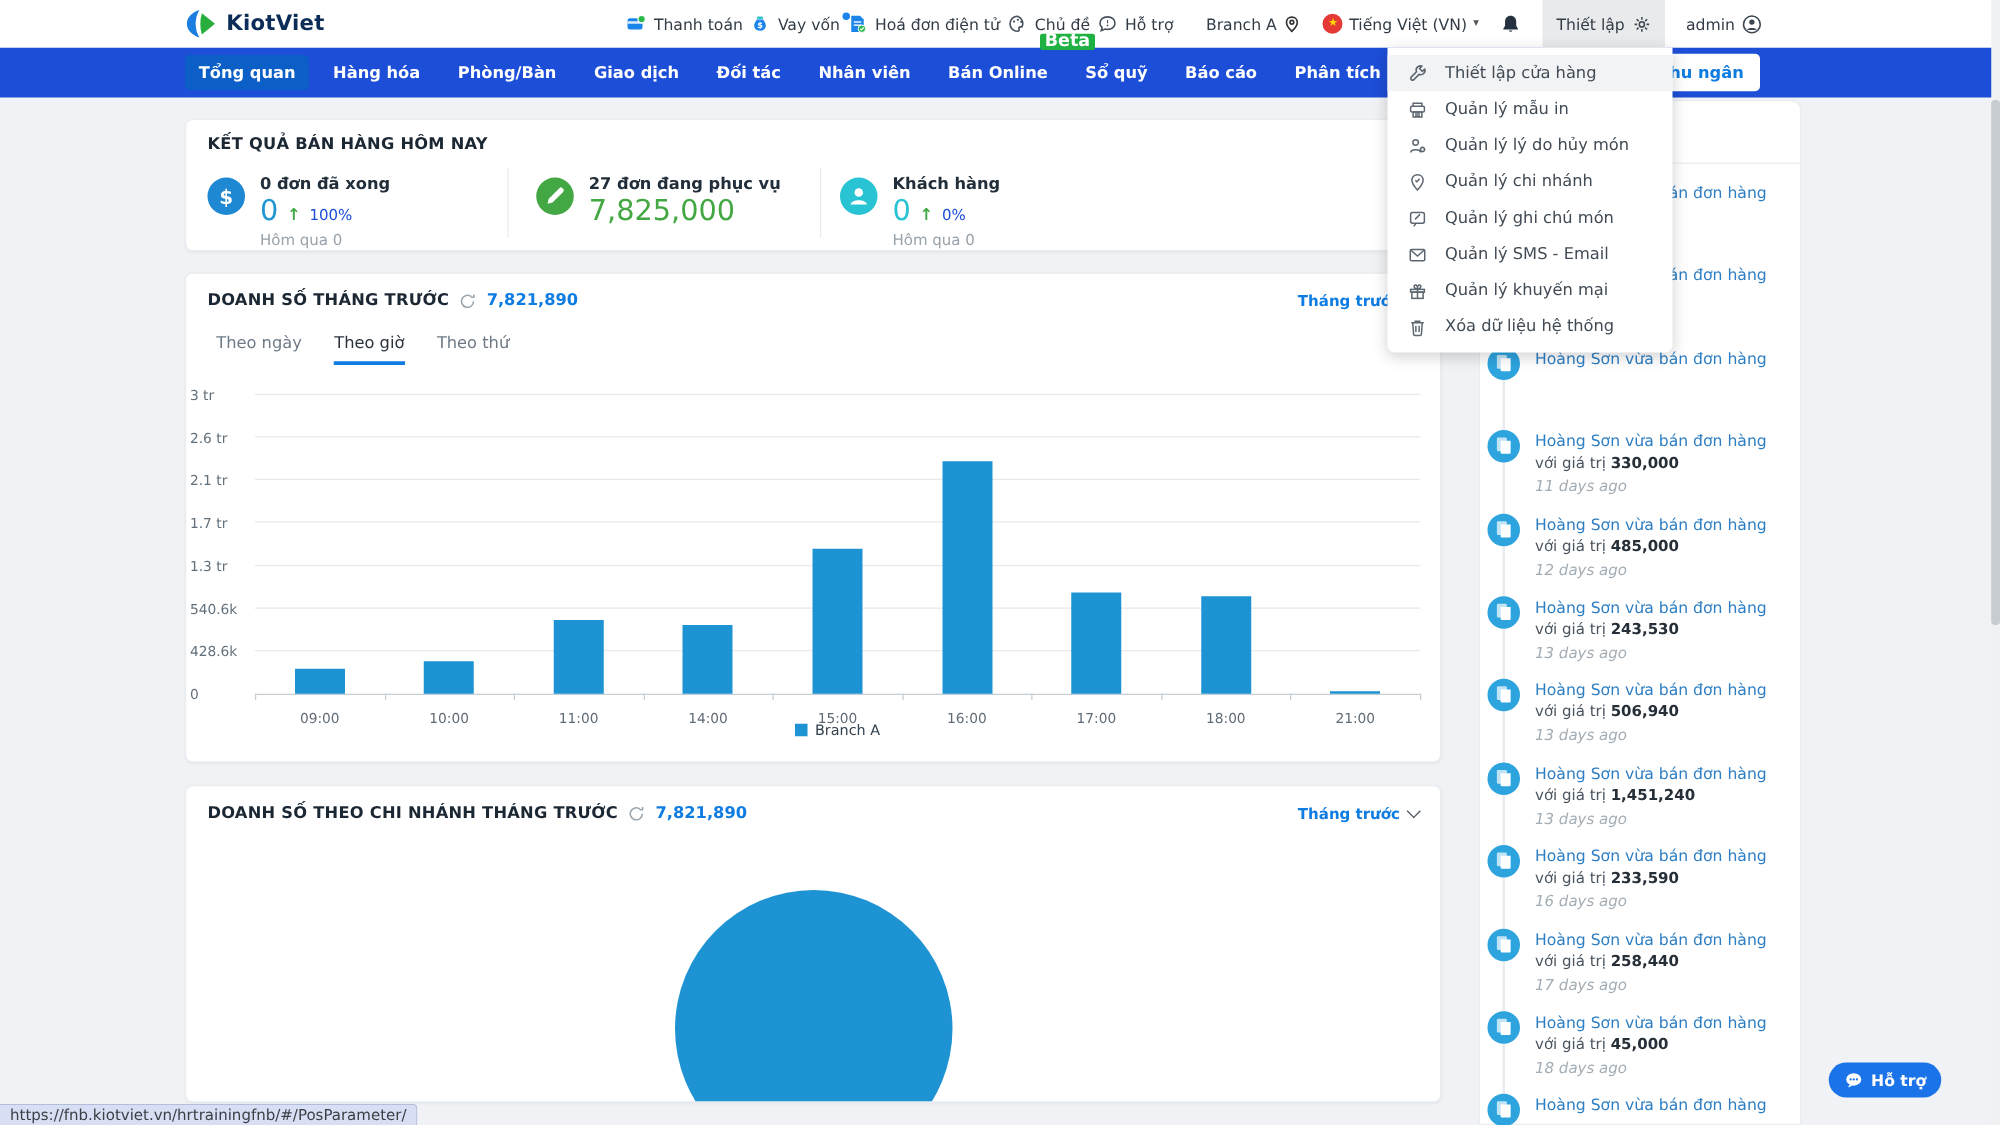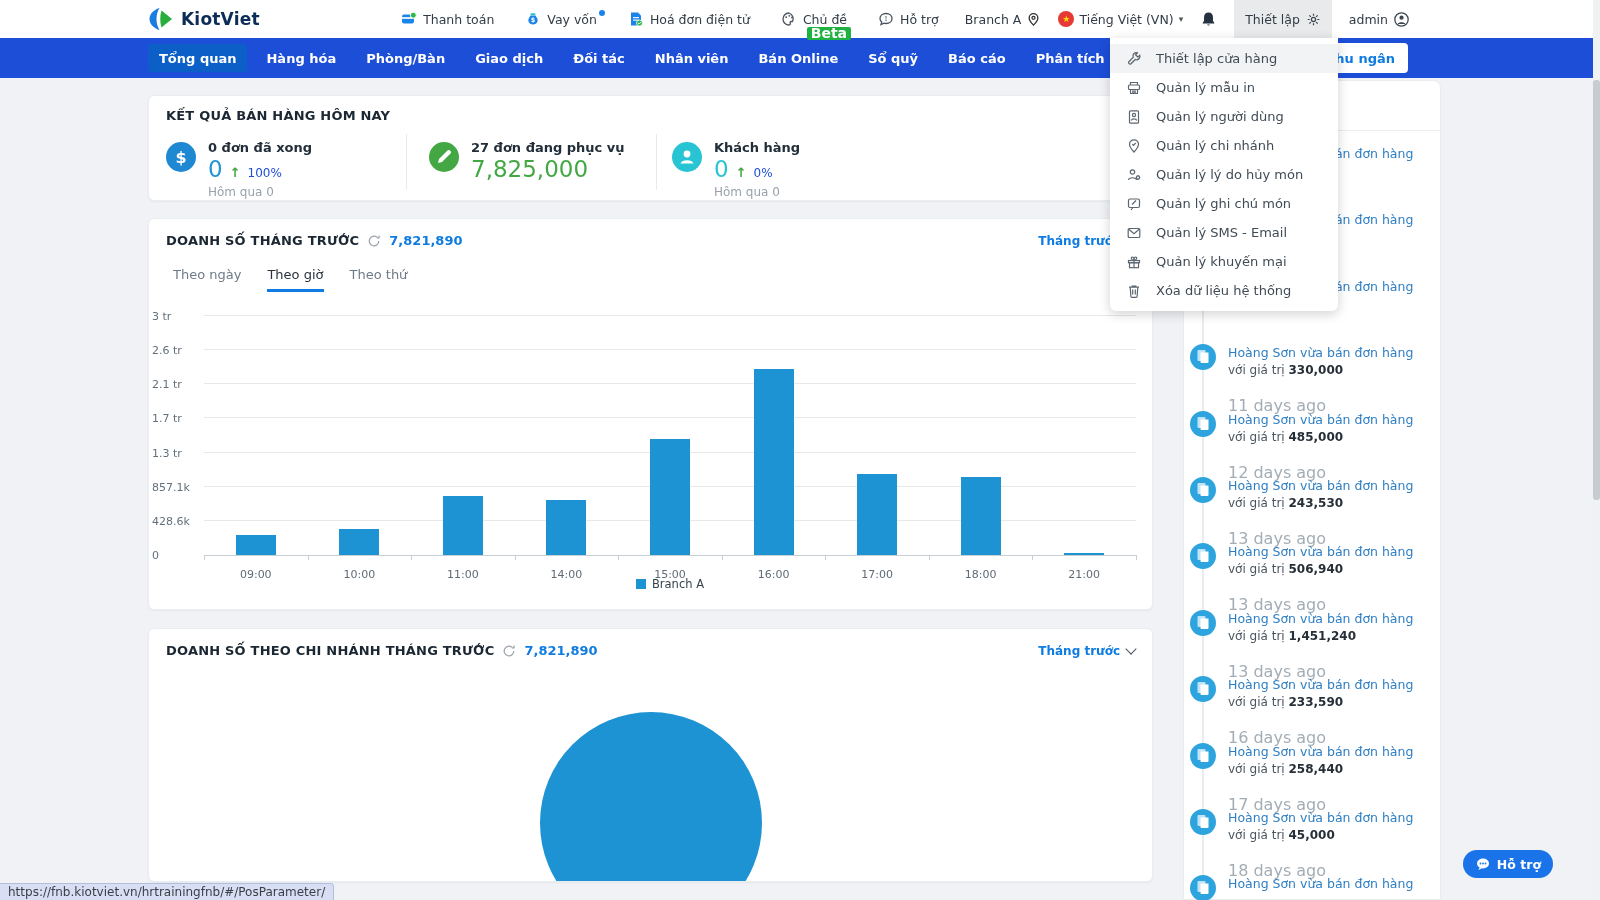--- a/index.html
+++ b/index.html
@@ -4,21 +4,21 @@
 <style>
   *{margin:0;padding:0;box-sizing:border-box}
   html,body{width:1600px;height:900px;overflow:hidden}
   body{font-family:"DejaVu Sans","Liberation Sans",sans-serif;background:#f0f2f5;font-size:13px;color:#2a3340}
   .page{position:relative;width:1600px;height:900px;overflow:hidden}
 
   
   .topbar{position:absolute;top:0;left:0;width:1600px;height:38px;background:#fff;display:flex;align-items:center;padding:0 190px 0 148px;z-index:40}
   .logo{display:flex;align-items:center;gap:7px;cursor:pointer}
   .logo-txt{font-size:17px;font-weight:bold;color:#0c2d57;letter-spacing:.2px}
-  .top-links{display:flex;align-items:center;gap:31px;margin-left:auto}
+  .top-links{display:flex;align-items:center;gap:6px;margin-left:auto}
   .tlink{position:relative;display:flex;align-items:center;gap:6px;font-size:12.5px;color:#323c46;cursor:pointer;white-space:nowrap}
   .tl-ic{display:flex;align-items:center}
   .tl-dot{position:absolute;top:-1px;right:-8px;width:6px;height:6px;border-radius:50%;background:#1b84e8}
   .tl-badge{position:absolute;right:-4px;bottom:-13px;background:#1fb141;color:#fff;font-size:14px;font-weight:bold;line-height:13px;padding:0 4px;border-radius:2px}
   .top-right{display:flex;align-items:center;gap:17px;margin-left:26px}
   .branch,.lang,.user{display:flex;align-items:center;gap:5px;font-size:12.5px;color:#323c46;cursor:pointer;white-space:nowrap}
   .flag{display:inline-flex;align-items:center;justify-content:center;width:16px;height:16px;border-radius:50%;background:#e53935;color:#ffd600;font-size:9px}
   .caret{font-size:9px;color:#555}
   .bell{display:flex;align-items:center;cursor:pointer}
   .settings-toggle{display:flex;align-items:center;gap:6px;height:38px;padding:0 11px;background:#e9eaeb;font-size:12.5px;color:#323c46;cursor:pointer;white-space:nowrap}
@@ -78,21 +78,21 @@
   
   .sidebar{position:absolute;left:1183px;top:80px;width:258px;height:820px;background:#fff;border-radius:8px 8px 0 0;border:1px solid #e9edf0;z-index:5}
   .sb-head{height:50px;border-bottom:1px solid #e9edf0}
   .feed{position:relative;padding:14px 0 0 6px}
   .feed-line{position:absolute;left:18px;top:27px;width:2px;height:729px;background:#e8ecef}
   .feed-item{position:relative;display:flex;gap:12px;height:66.4px}
   .feed-ic{position:relative;width:26px;height:26px;flex:0 0 26px;border-radius:50%;background:#2ea4de;display:flex;align-items:center;justify-content:center;z-index:2}
   .feed-title{font-size:12.5px;color:#2d7ec3;line-height:17px;cursor:pointer;white-space:nowrap}
   .feed-val{font-size:12px;color:#4a5560;line-height:19px}
   .feed-val b{color:#262f38}
-  .feed-time{font-size:16px;color:#a3adb5;margin-top:16px}
+  .feed-time{font-size:12px;font-style:italic;color:#a3adb5;margin-top:2px}
 
   
   .dropdown{position:absolute;left:1110px;top:38px;width:228px;background:#fff;border-radius:0 0 6px 6px;box-shadow:0 3px 12px rgba(0,0,0,.18);padding:6px 0;z-index:60}
   .dd-item{height:29px;display:flex;align-items:center;gap:14px;padding:0 16px;font-size:13px;color:#414b55;cursor:pointer;white-space:nowrap}
   .dd-item.active{background:#f2f3f4}
   .dd-ic{display:flex;align-items:center;width:16px;justify-content:center}
 
   
   .statusbar{position:absolute;left:0;bottom:0;height:17px;background:#d8dff4;border:1px solid #b3bedd;border-left:none;border-bottom:none;border-radius:0 4px 0 0;display:flex;align-items:center;padding:0 8px;font-size:12px;color:#3a3f44;z-index:70;white-space:nowrap}
   .support-fab{position:absolute;right:47px;bottom:22px;height:28px;display:flex;align-items:center;gap:6px;background:#1a73e8;color:#fff;border:none;border-radius:14px;padding:0 12px;font-size:12.5px;font-weight:bold;font-family:inherit;cursor:pointer;z-index:70}
@@ -311,21 +311,21 @@
     <div class="tabs" id="chart-tabs">
         <div class="tab">Theo ngày</div>
         <div class="tab active">Theo giờ</div>
         <div class="tab">Theo thứ</div>
       </div>
     <div class="plot" id="plot">
         <div class="ylab" style="bottom: -7px;">0</div>
         <div class="gridline" style="bottom: 34.1429px;"></div>
         <div class="ylab" style="bottom: 27.1429px;">428.6k</div>
         <div class="gridline" style="bottom: 68.2857px;"></div>
-        <div class="ylab" style="bottom: 61.2857px;">857.1k</div>
+        <div class="ylab" style="bottom: 61.2857px;">540.6k</div>
         <div class="gridline" style="bottom: 102.429px;"></div>
         <div class="ylab" style="bottom: 95.4286px;">1.3 tr</div>
         <div class="gridline" style="bottom: 136.571px;"></div>
         <div class="ylab" style="bottom: 129.571px;">1.7 tr</div>
         <div class="gridline" style="bottom: 170.714px;"></div>
         <div class="ylab" style="bottom: 163.714px;">2.1 tr</div>
         <div class="gridline" style="bottom: 204.857px;"></div>
         <div class="ylab" style="bottom: 197.857px;">2.6 tr</div>
         <div class="gridline" style="bottom: 239px;"></div>
         <div class="ylab" style="bottom: 232px;">3 tr</div>
@@ -552,46 +552,36 @@
             <path d="M4.5 5 V2.5 h7 V5"></path>
             <rect x="2.5" y="5" width="11" height="4.5" rx="1"></rect>
             <path d="M4.5 9.5 h7 v4 h-7 z M6 11.2 h4 M6 12.8 h4"></path>
           </svg>
         </span>
         <span class="dd-label">Quản lý mẫu in</span>
       </div>
       <div class="dd-item">
         <span class="tl-ic dd-ic">
           <svg width="16" height="16" viewBox="0 0 16 16" fill="none" stroke="#5c6670" stroke-width="1.2">
-            <rect x="3.5" y="1.8" width="9" height="12.4" rx="1"></rect>
-            <circle cx="8" cy="6" r="1.6"></circle>
-            <path d="M5.3 11.5 c.5 -2.2 4.9 -2.2 5.4 0"></path>
-          </svg>
-        </span>
-        <span class="dd-label">Quản lý người dùng</span>
-      </div>
-      <div class="dd-item">
-        <span class="tl-ic dd-ic">
-          <svg width="16" height="16" viewBox="0 0 16 16" fill="none" stroke="#5c6670" stroke-width="1.2">
-            <path d="M8 1.8 C5.4 1.8 3.5 3.7 3.5 6.2 C3.5 9.1 8 14 8 14 S12.5 9.1 12.5 6.2 C12.5 3.7 10.6 1.8 8 1.8 z"></path>
-            <path d="M6.3 6.2 l1.2 1.2 l2.2 -2.4"></path>
-          </svg>
-        </span>
-        <span class="dd-label">Quản lý chi nhánh</span>
-      </div>
-      <div class="dd-item">
-        <span class="tl-ic dd-ic">
-          <svg width="16" height="16" viewBox="0 0 16 16" fill="none" stroke="#5c6670" stroke-width="1.2">
             <circle cx="6.5" cy="5" r="2.2"></circle>
             <path d="M2.5 13 c.4 -3 7.6 -3 8 0"></path>
             <circle cx="12" cy="10.5" r="1.6"></circle>
             <path d="M12 8.2 v1 M12 11.8 v1 M9.8 10.5 h1 M13.2 10.5 h1"></path>
           </svg>
         </span>
         <span class="dd-label">Quản lý lý do hủy món</span>
+      </div>
+      <div class="dd-item">
+        <span class="tl-ic dd-ic">
+          <svg width="16" height="16" viewBox="0 0 16 16" fill="none" stroke="#5c6670" stroke-width="1.2">
+            <path d="M8 1.8 C5.4 1.8 3.5 3.7 3.5 6.2 C3.5 9.1 8 14 8 14 S12.5 9.1 12.5 6.2 C12.5 3.7 10.6 1.8 8 1.8 z"></path>
+            <path d="M6.3 6.2 l1.2 1.2 l2.2 -2.4"></path>
+          </svg>
+        </span>
+        <span class="dd-label">Quản lý chi nhánh</span>
       </div>
       <div class="dd-item">
         <span class="tl-ic dd-ic">
           <svg width="16" height="16" viewBox="0 0 16 16" fill="none" stroke="#5c6670" stroke-width="1.2">
             <rect x="2.5" y="3" width="11" height="8.5" rx="1.5"></rect>
             <path d="M5 14 l2 -2.5"></path>
             <path d="M6 8.5 l4 -4"></path>
           </svg>
         </span>
         <span class="dd-label">Quản lý ghi chú món</span>

